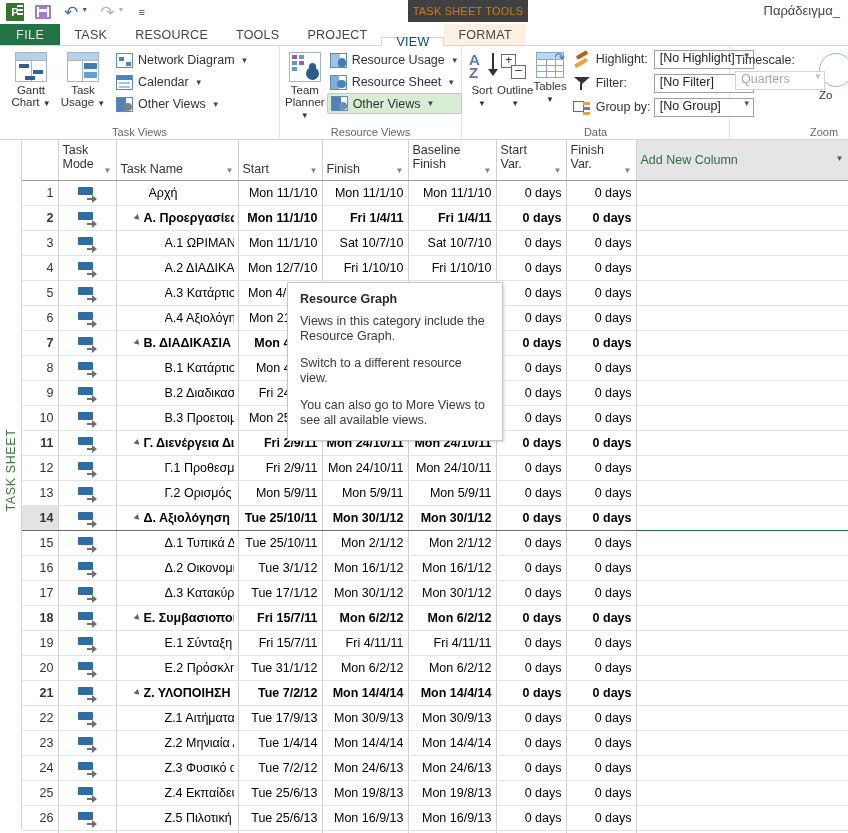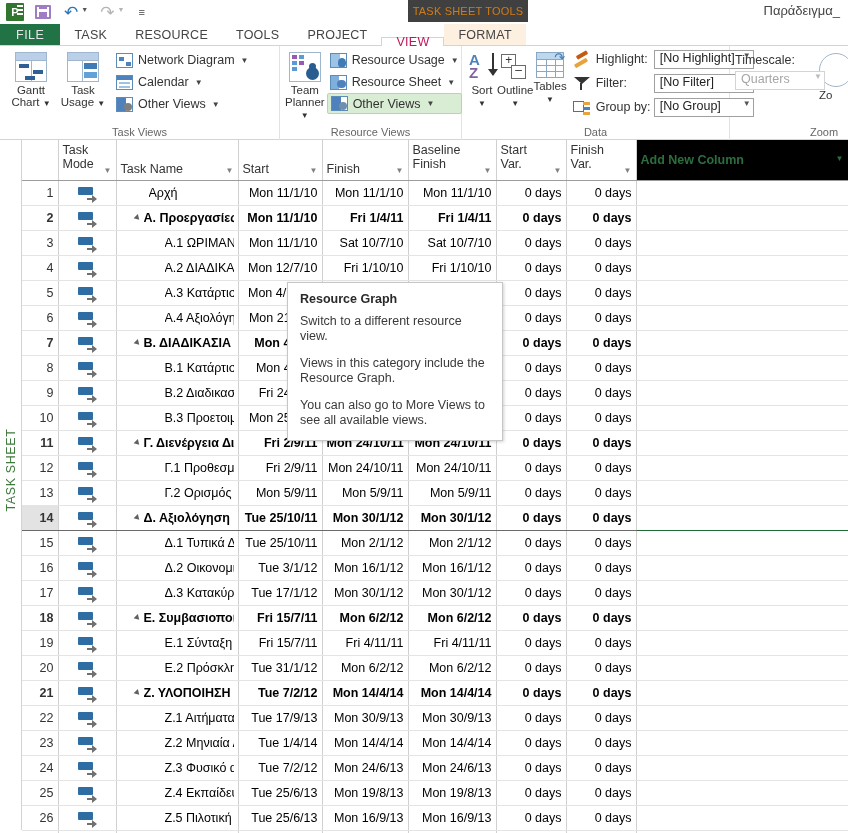--- a/index.html
+++ b/index.html
@@ -109,21 +109,21 @@
     letter-spacing: .25px;
     cursor: default;
   }
   .tab.file {
     background: #217346;
     color: #e5e5e5;
     padding: 0 16px;
     letter-spacing: .5px;
   }
   .tab.active {
-    color: #be185d;
+    color: #0c4a6e;
     background: #fff;
     border-left: 1px solid #d4d4d4;
     border-right: 1px solid #d4d4d4;
     border-top: 1px solid #d4d4d4;
     margin-bottom: -1px;
     position: relative; z-index: 3; margin-top: 13px;
   }
   .tab.ctx {
     color: #444;
     background: #fdf0e0;
@@ -378,23 +378,23 @@
     font-size: 12.5px;
   }
   table.grid thead th .hdr-arrow {
     position: absolute;
     right: 4px; bottom: 5px;
     font-size: 8px;
     color: #808080;
   }
   table.grid thead th.hcorner { border-right: 1px solid #d0d0d0; }
   table.grid thead th.hadd {
-    background: #000000;
+    background: #e5e5e5;
     color: #2c6e3f;
-    font-weight: bold;
+    font-weight: normal;
     vertical-align: middle;
     padding-top: 0;
   }
   table.grid thead th.hadd .hdr-arrow { color:#2c6e3f; bottom: auto; top: 14px; }
 
   td.rownum {
     text-align: right;
     color: #333;
     background: #fff;
     border-right: 1px solid #d0d0d0;
@@ -1108,19 +1108,19 @@
             <td class="date">Mon 31/3/14</td>
             <td class="date">0 days</td>
             <td class="date">0 days</td>
             <td class="addcol"></td>
           </tr>
         </tbody>
     </table>
 
     <div class="tooltip">
       <div class="tt-title">Resource Graph</div>
+      <div class="tt-p">Views in this category include the Resource Graph.</div>
       <div class="tt-p">Switch to a different resource view.</div>
-      <div class="tt-p">Views in this category include the Resource Graph.</div>
       <div class="tt-p">You can also go to More Views to see all available views.</div>
     </div>
 
   </div>
 </div>
 
 </body></html>

